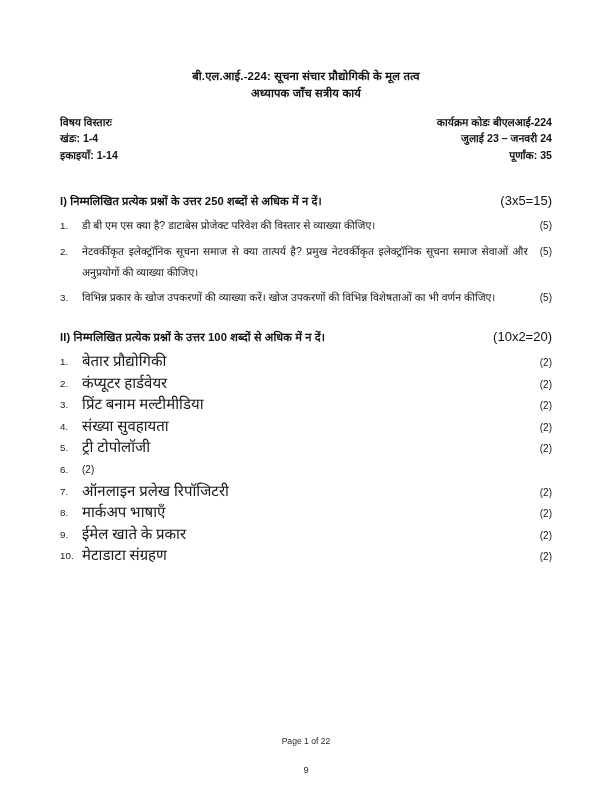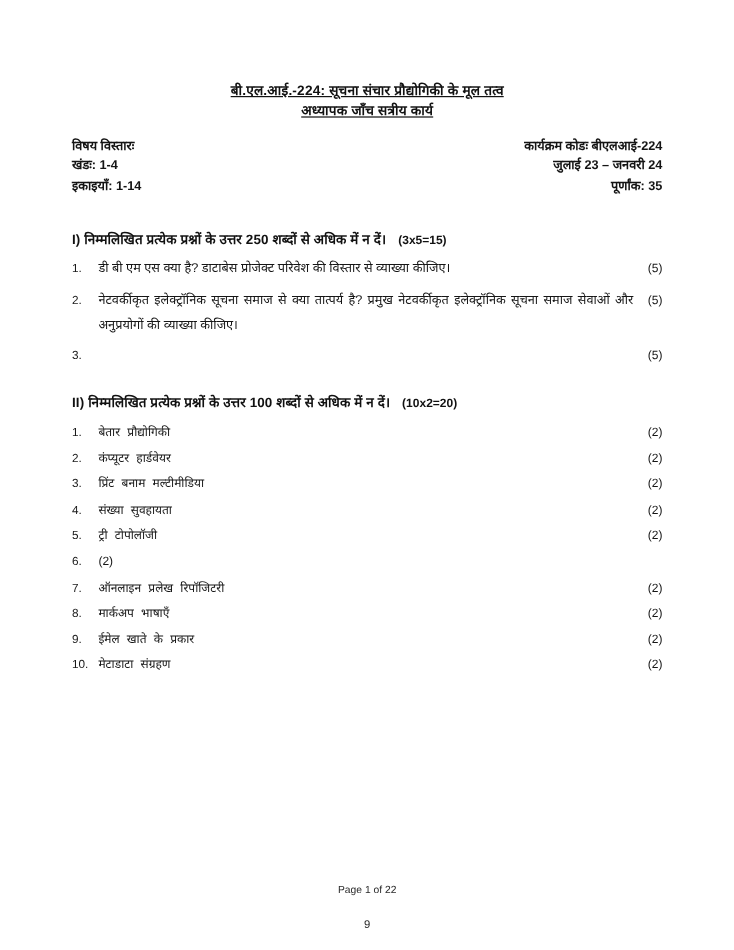--- a/index.html
+++ b/index.html
@@ -31,21 +31,20 @@
     text-align: center;
   }
   .title-line {
     font-family: "Liberation Sans", "DejaVu Sans", sans-serif;
     font-weight: bold;
     font-size: 11.4px;
     line-height: 16.5px;
     letter-spacing: 0.15px;
     color: #121212;
     white-space: nowrap;
-    text-decoration: underline;
   }
 
   
   .meta {
     position: absolute;
     left: 60px;
     top: 114px;
     width: 492px;
   }
   .meta-row {
@@ -68,35 +67,36 @@
     position: absolute;
     left: 60px;
     width: 492px;
   }
   #section-1 { top: 192px; }
   #section-2 { top: 328px; }
 
   .section-head {
     display: flex;
     align-items: baseline;
-    justify-content: flex-start;
+    justify-content: space-between;
     font-family: "Liberation Sans", "DejaVu Sans", sans-serif;
     font-weight: bold;
     font-size: 11.2px;
     line-height: 17px;
     color: #111111;
     margin-bottom: 5px;
+    gap: 41px;
   }
   .section-head .head-text {
     white-space: nowrap;
     letter-spacing: 0.1px;
   }
   .section-head .head-marks {
-    font-size: 10px;
-    font-weight: bold;
+    font-size: 13px;
+    font-weight: normal;
     white-space: nowrap;
     padding-left: 10px;
   }
 
   
   ol.qlist {
     list-style: none;
     margin: 0;
     padding: 0;
   }
@@ -149,22 +149,22 @@
   ol.slist > li .snum {
     position: absolute;
     left: 0;
     top: 0;
     font-family: "Liberation Sans", "DejaVu Sans", sans-serif;
     font-size: 9.8px;
     line-height: 21.6px;
     color: #1a1a1a;
   }
   ol.slist > li .stext {
-    font-family: Liberation Mono, monospace;
-    font-size: 10px;
+    font-family: Liberation Serif, serif;
+    font-size: 15px;
     line-height: 21.6px;
     color: #161616;
     white-space: nowrap;
   }
   ol.slist > li .smarks {
     font-family: "Liberation Sans", "DejaVu Sans", sans-serif;
     font-size: 10px;
     line-height: 21.6px;
     color: #161616;
     white-space: nowrap;
@@ -237,20 +237,21 @@
         <span class="qnum">2.</span>
         <div class="qbody">
           <span class="qmarks">(5)</span>
           <span class="qtext">नेटवर्कीकृत इलेक्ट्रॉनिक सूचना समाज से क्या तात्पर्य है? प्रमुख नेटवर्कीकृत इलेक्ट्रॉनिक सूचना समाज सेवाओं और अनुप्रयोगों की व्याख्या कीजिए।</span>
         </div>
       </li>
       <li>
         <span class="qnum">3.</span>
         <div class="qbody">
           <span class="qmarks">(5)</span>
+          <span class="qtext">विभिन्न प्रकार के खोज उपकरणों की व्याख्या करें। खोज उपकरणों की विभिन्न विशेषताओं का भी वर्णन कीजिए।</span>
         </div>
       </li>
     </ol>
   </div>
 
   <div class="section" id="section-2">
     <div class="section-head">
       <span class="head-text">II) निम्मलिखित प्रत्येक प्रश्नों के उत्तर 100 शब्दों से अधिक में न दें।</span>
       <span class="head-marks">(10x2=20)</span>
     </div>

